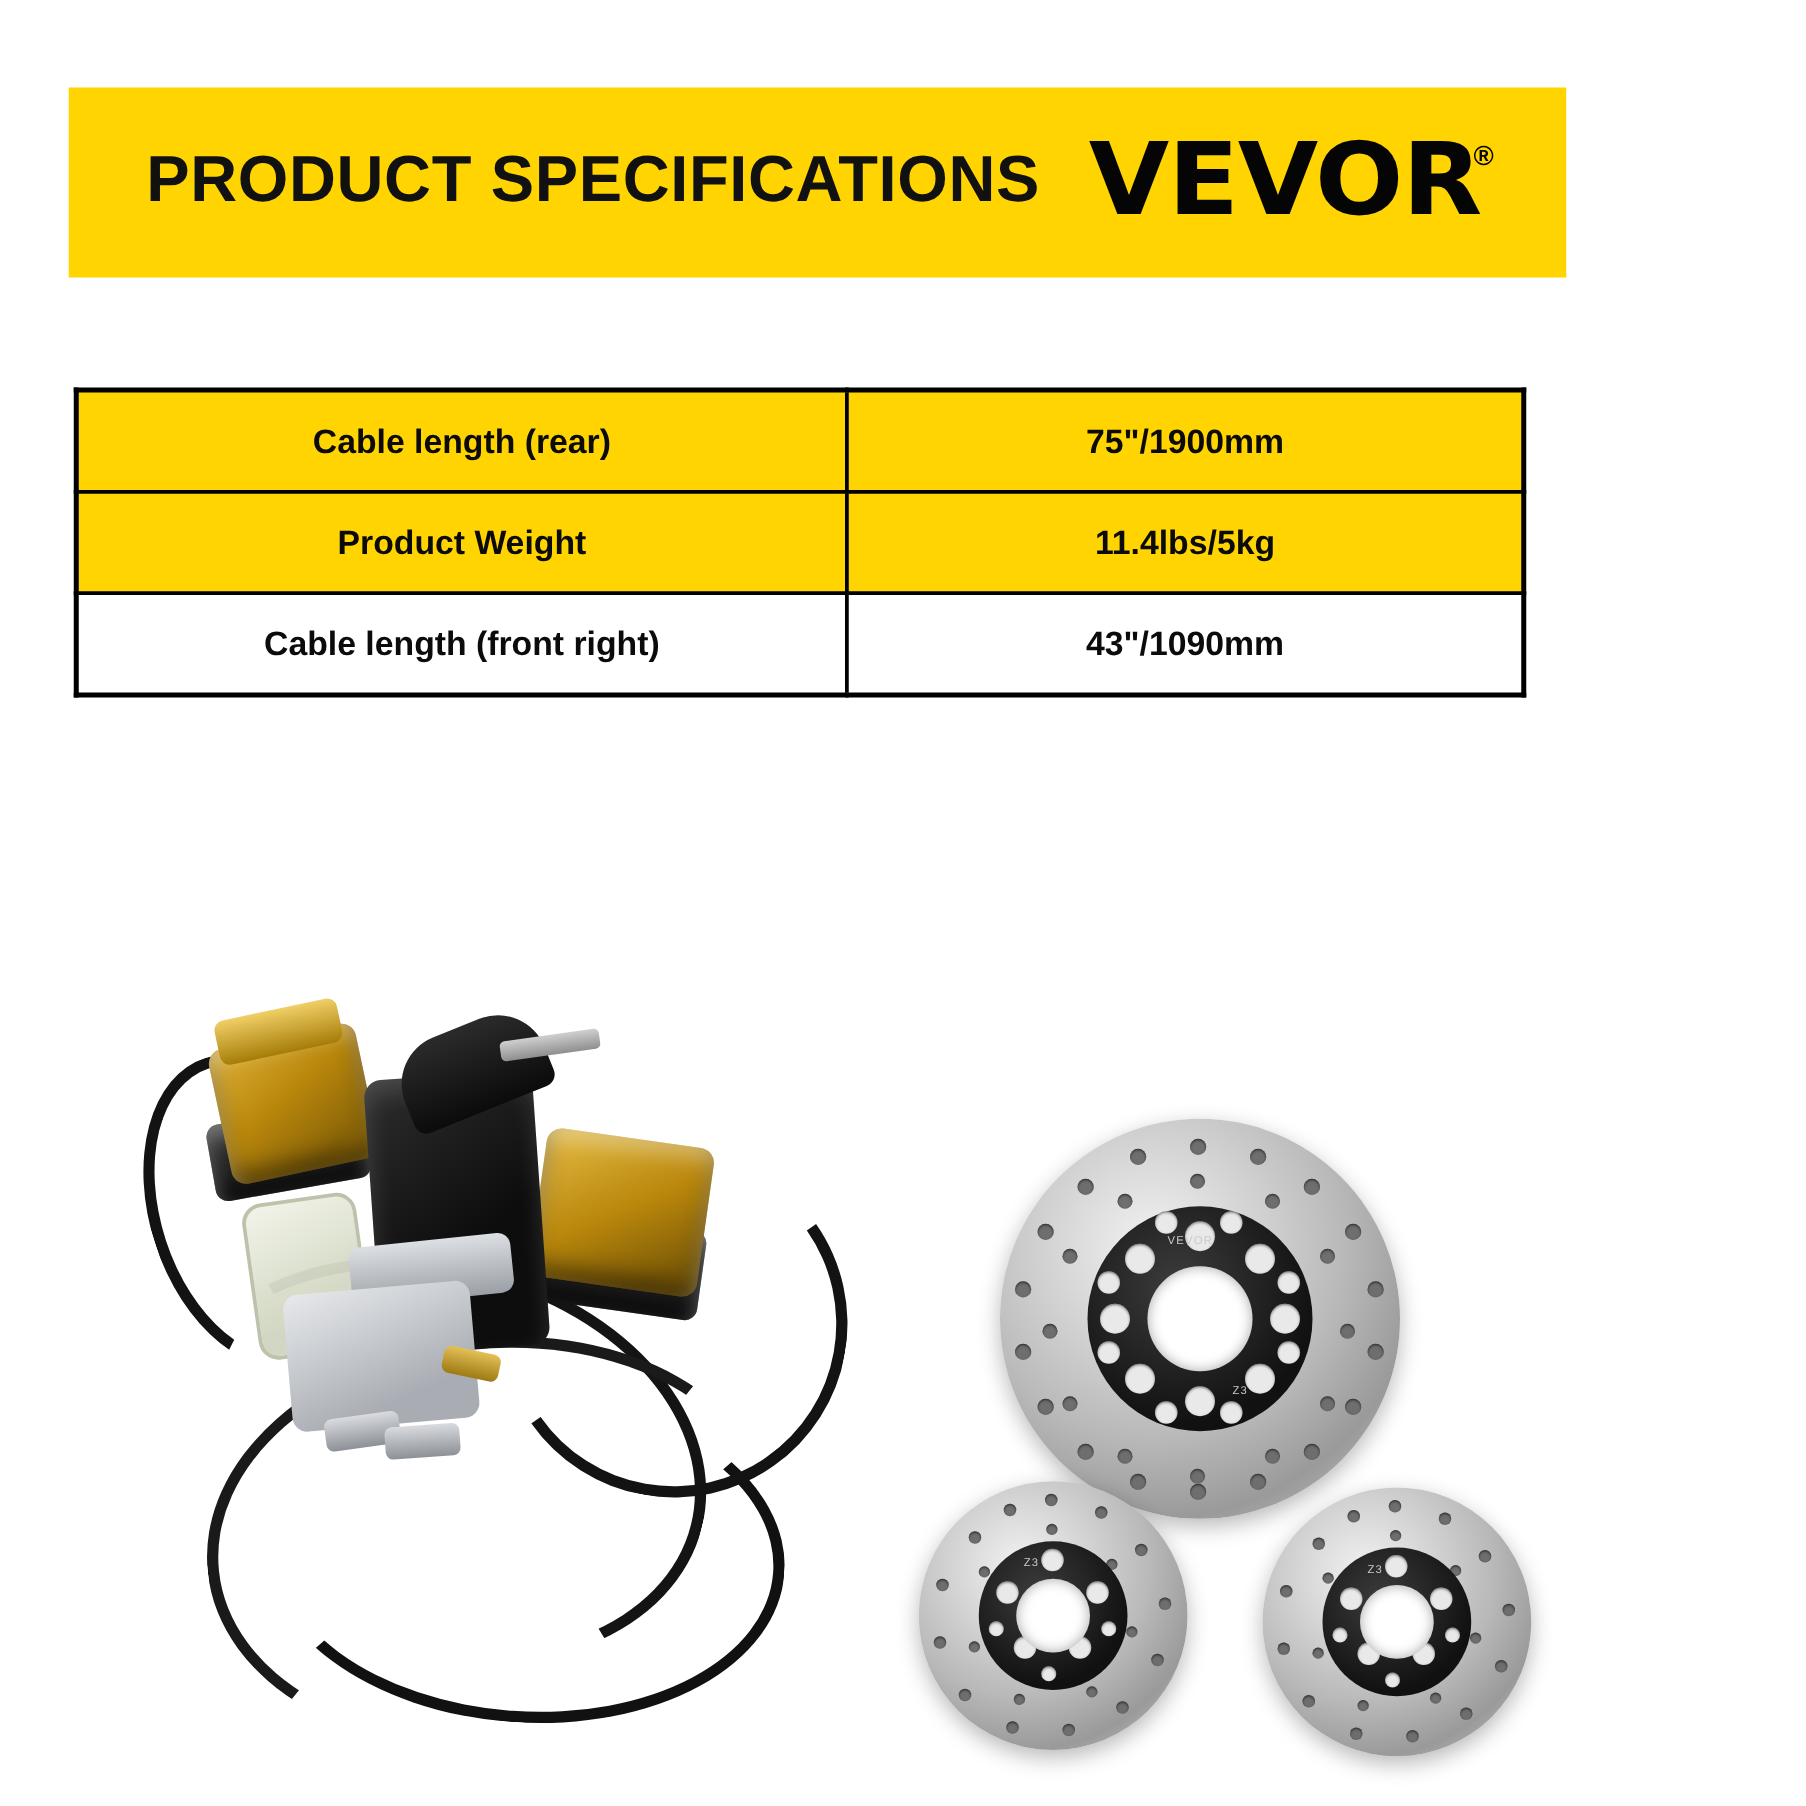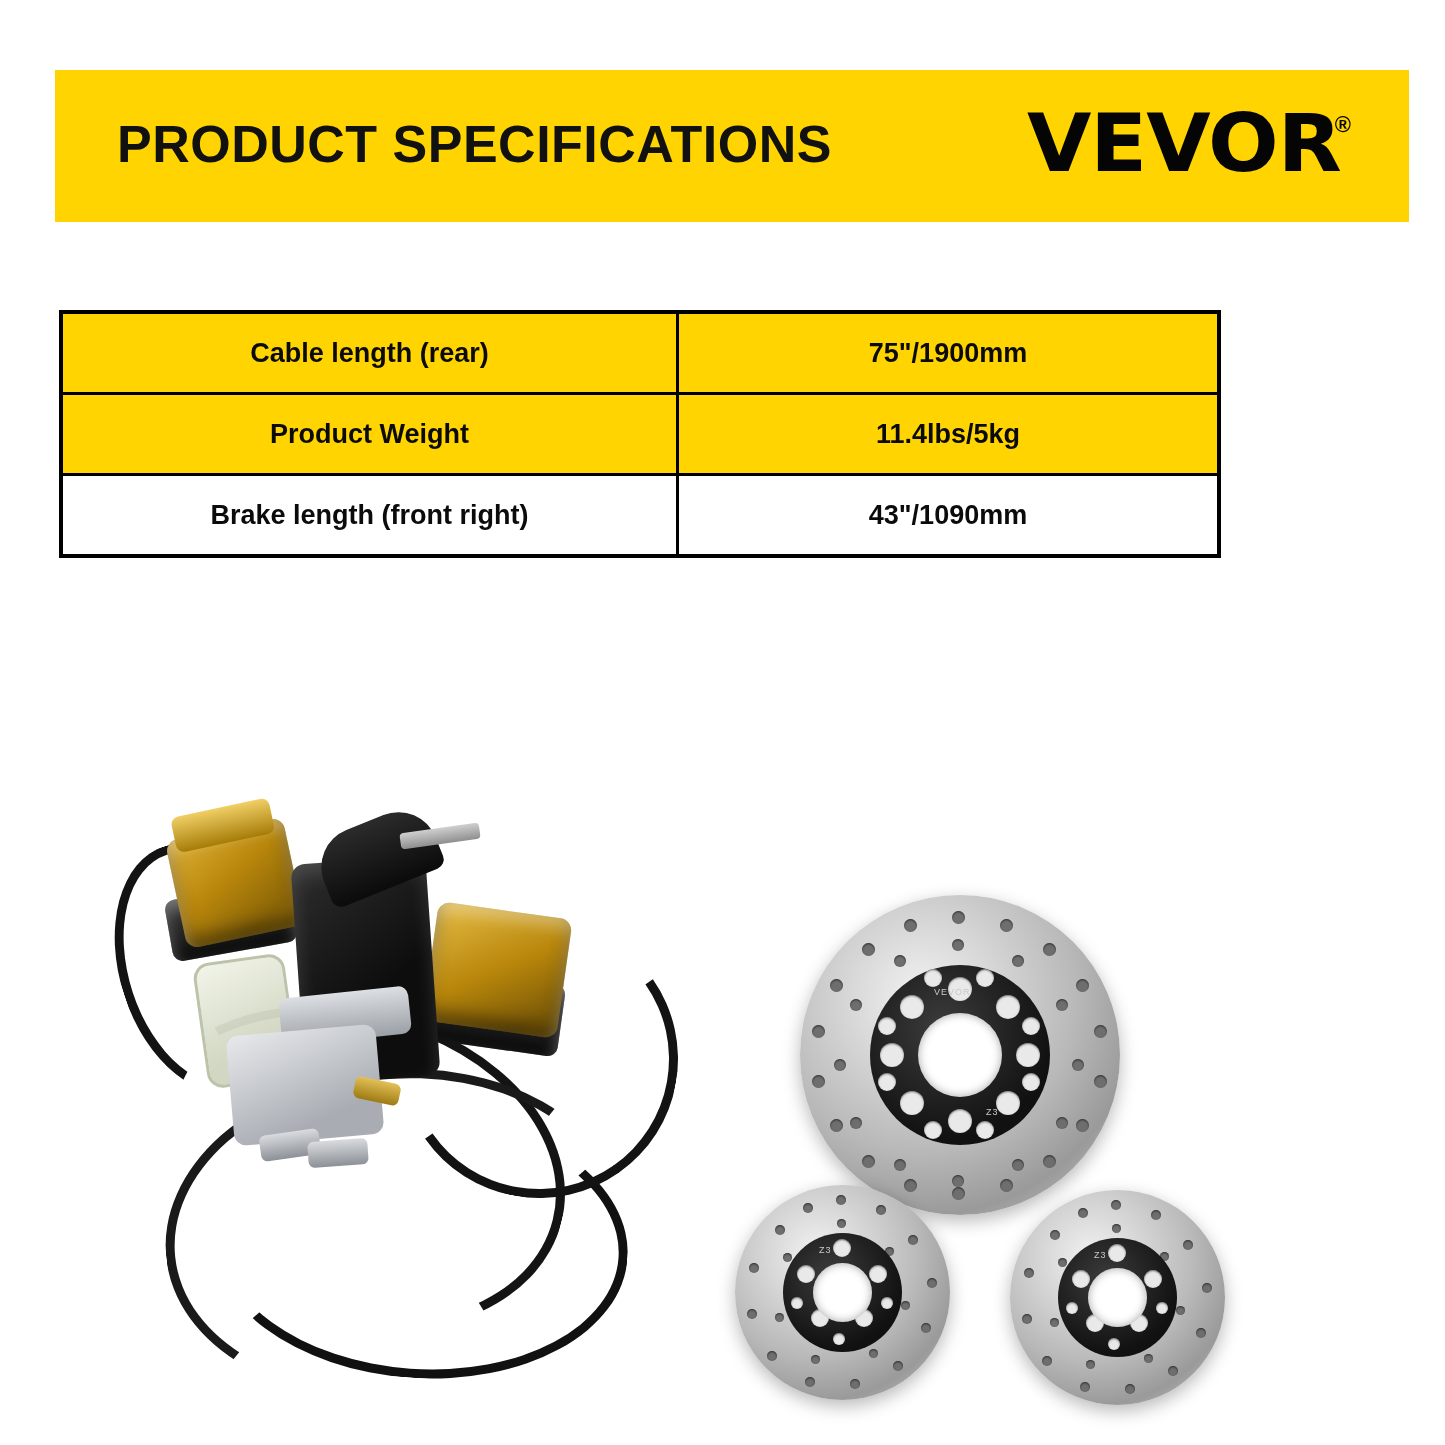--- a/index.html
+++ b/index.html
@@ -13,21 +13,21 @@
     font-family: "Liberation Sans", sans-serif;
     position: relative;
     overflow: hidden;
   }
 
   
   .header-banner {
     position: absolute;
     left: 55px;
     top: 70px;
-    width: 1354px;
+    width: 1198px;
     height: 152px;
     background: #FFD400;
     display: flex;
     align-items: center;
     justify-content: space-between;
     box-sizing: border-box;
     padding: 0 58px 4px 62px;
   }
   .header-title {
     font-size: 52px;
@@ -300,21 +300,21 @@
   <tbody>
     <tr class="row-yellow">
       <td class="label">Cable length (rear)</td>
       <td class="value">75"/1900mm</td>
     </tr>
     <tr class="row-yellow">
       <td class="label">Product Weight</td>
       <td class="value">11.4lbs/5kg</td>
     </tr>
     <tr class="row-white">
-      <td class="label">Brake length (front right)</td>
+      <td class="label">Cable length (front right)</td>
       <td class="value">43"/1090mm</td>
     </tr>
   </tbody>
 </table>
 
 <div class="photo-area">
 
   <div class="kit">
     <div class="hose h1"></div>
     <div class="hose h2"></div>

